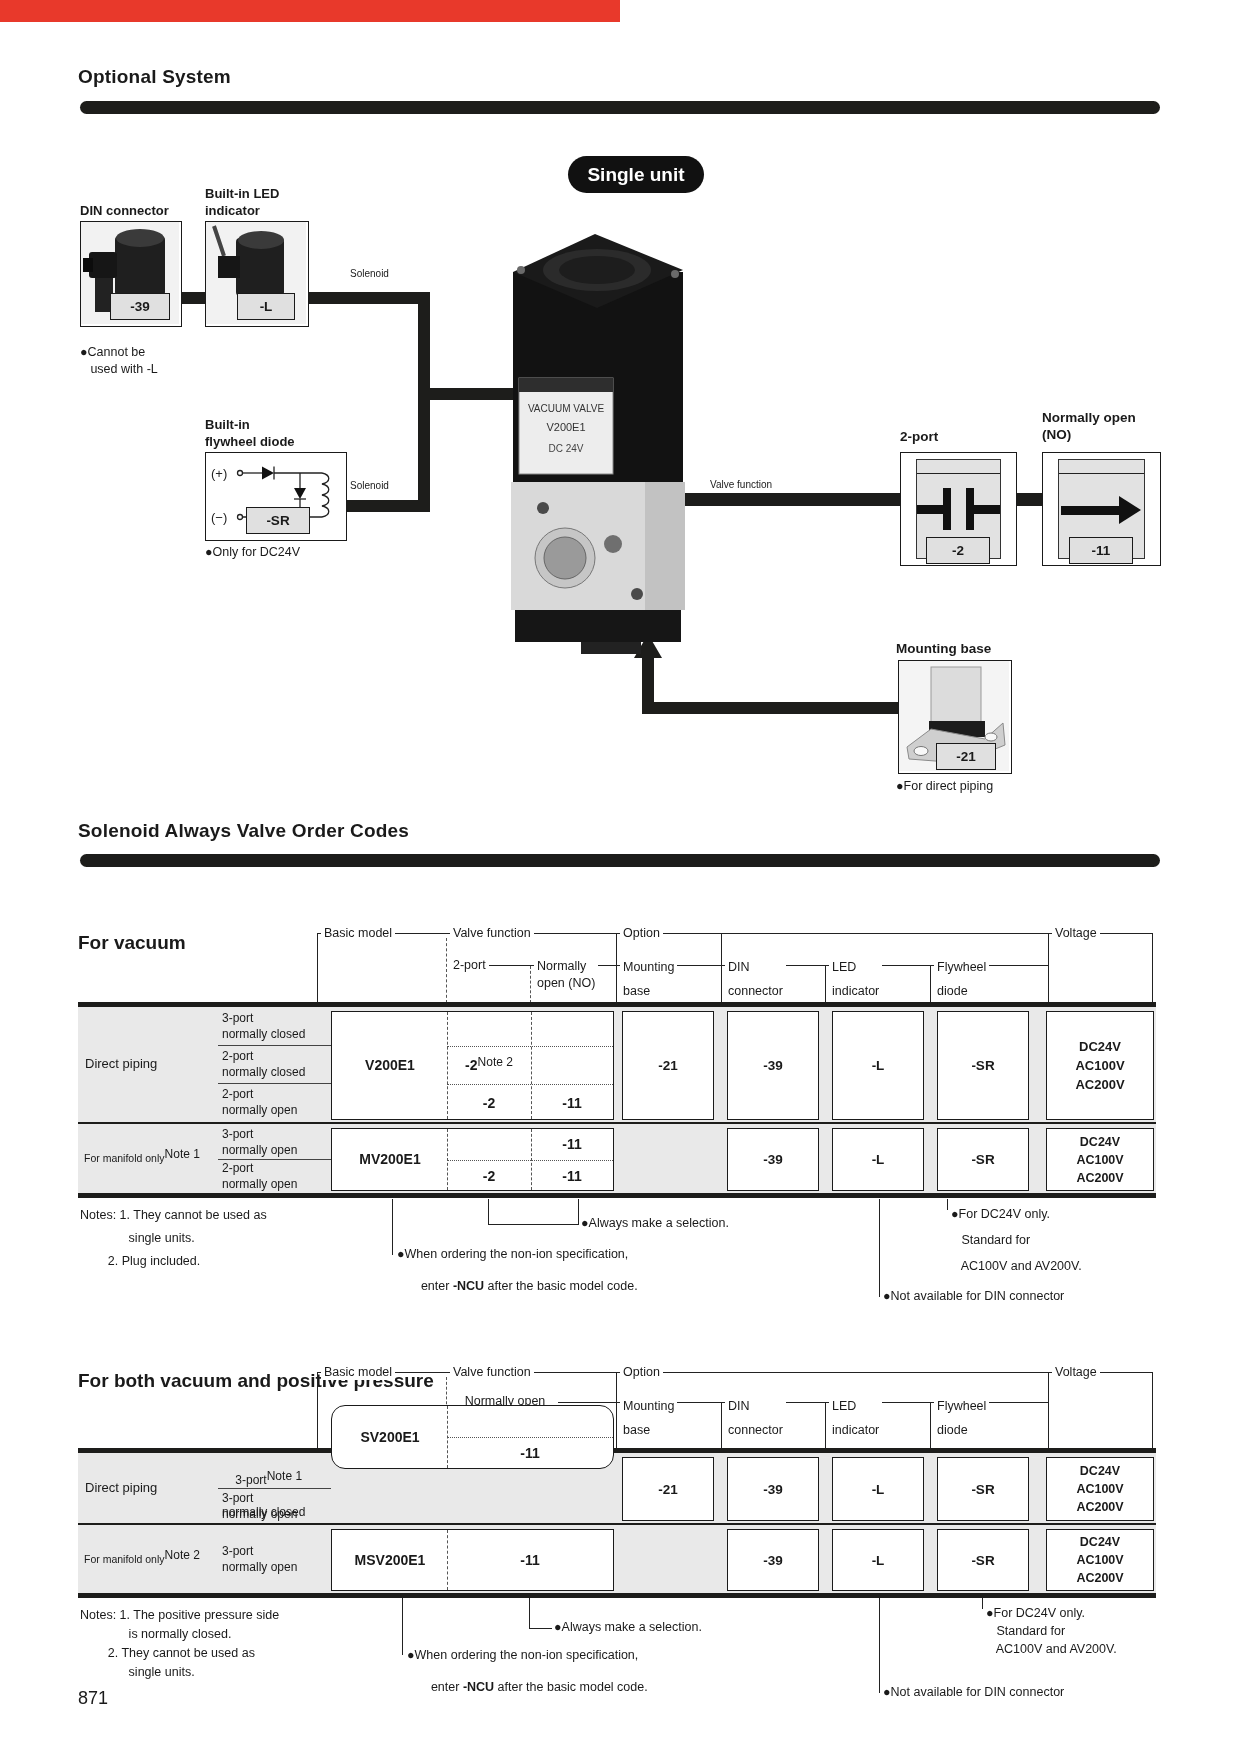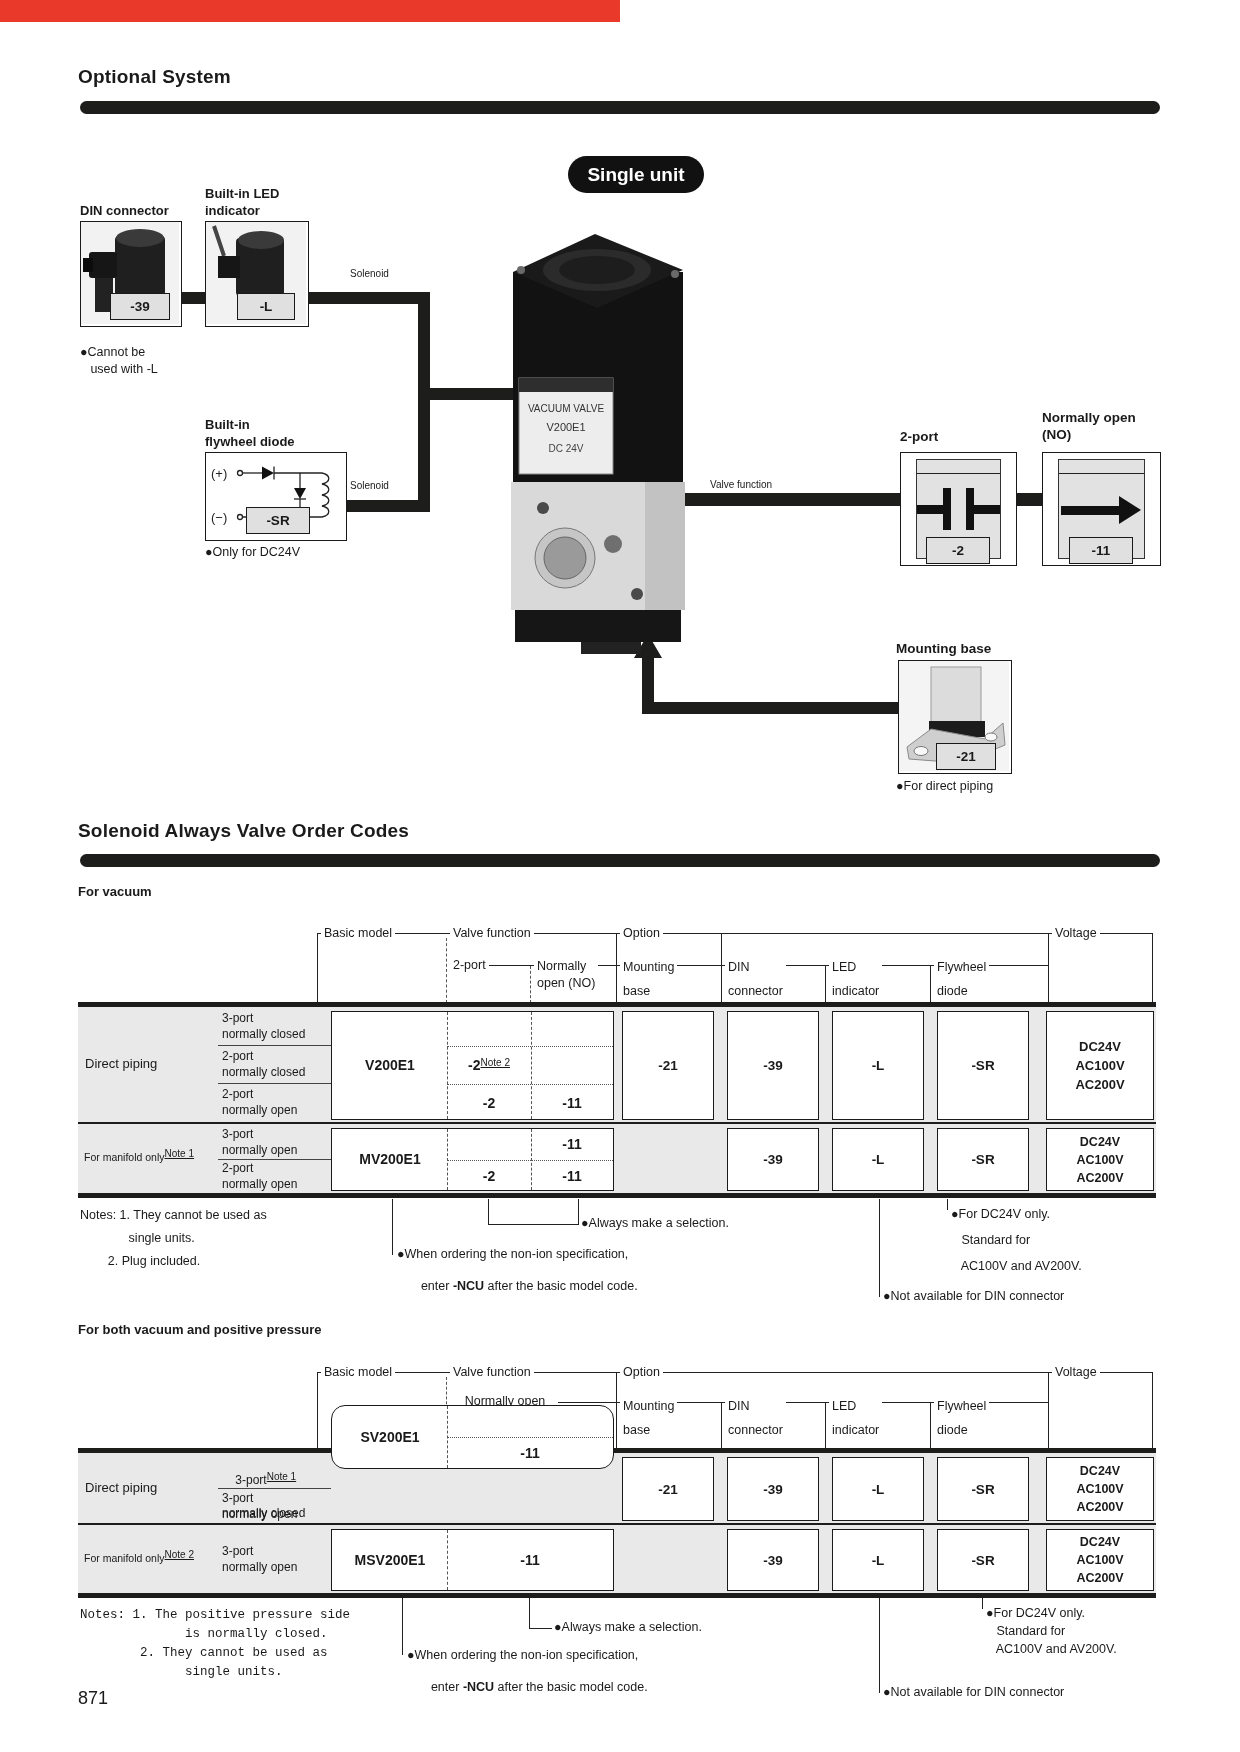--- a/index.html
+++ b/index.html
@@ -2,21 +2,21 @@
 <html><head>
 <meta charset="utf-8">
 <style>
   html,body{margin:0;padding:0;background:#888;}
   .page{position:relative;width:1240px;height:1752px;background:#ffffff;overflow:hidden;
         font-family:"Liberation Sans", sans-serif;color:#1a1a1a;}
   .abs{position:absolute;}
   .pre{white-space:pre;}
   .preline{white-space:pre-line;}
   .h1{position:absolute;font-size:19px;font-weight:bold;letter-spacing:.2px;}
-  .h2{position:absolute;font-size:13px;font-weight:bold;}
+  .h2{position:absolute;font-size:19px;font-weight:bold;margin-top:48px;}
   .bar{position:absolute;height:13px;background:#1d1d1b;border-radius:7px;}
   .badge{position:absolute;background:#111;color:#fff;font-weight:bold;font-size:19px;
          border-radius:19px;text-align:center;}
   .tk{position:absolute;background:#1d1d1b;}
   .tri{position:absolute;width:0;height:0;}
   .pbox{position:absolute;background:#fff;border:1px solid #1a1a1a;}
   .code{position:absolute;background:#e0e0e0;border:1px solid #1a1a1a;font-weight:bold;
         font-size:13.5px;display:flex;align-items:center;justify-content:center;}
   .dlab{position:absolute;font-weight:bold;font-size:13px;line-height:17px;}
   .small{position:absolute;font-size:12.5px;line-height:17px;}
@@ -27,21 +27,21 @@
   .hdot{position:absolute;height:0;border-top:1px dotted #555;}
   .hl{position:absolute;background:#fff;font-size:12.5px;line-height:16px;padding:0 3px;white-space:pre;}
   .hl2{line-height:24px;}
   .band{position:absolute;background:#e9e9e9;}
   .cell{position:absolute;background:#fff;border:1px solid #1a1a1a;display:flex;
         align-items:center;justify-content:center;font-weight:bold;font-size:13.5px;text-align:center;}
   .volt{line-height:19px;font-size:13px;}
   .port{position:absolute;font-size:12px;line-height:16px;white-space:pre;}
   .grp{position:absolute;font-size:13px;}
   .grpsm{position:absolute;font-size:10.5px;}
-  .sup{font-size:10px;position:relative;top:-4px;font-weight:normal;text-decoration:underline;}
+  .sup{font-size:12px;position:relative;top:-4px;font-weight:normal;}
   .ctr{position:absolute;transform:translate(-50%,-50%);font-weight:bold;font-size:14px;white-space:nowrap;}
   .notes{position:absolute;font-size:12.5px;white-space:pre;}
   .callout{position:absolute;font-size:12.5px;white-space:pre;}
   .pgnum{position:absolute;font-size:18px;}
   [data-name="page-top-bar"]{background:#e8392b;}
   svg text{font-family:"Liberation Sans", sans-serif;}
 </style>
 </head>
 <body>
 
@@ -373,21 +373,21 @@
   <div class="cell" data-name="pt-g2-fly" style="left:937px;top:1529px;width:90px;height:60px;">-SR</div>
   <div class="cell volt preline" data-name="pt-g2-volt" style="left:1046px;top:1529px;width:106px;height:60px;line-height:18px;font-size:12.5px;">DC24V
 AC100V
 AC200V</div>
 
   <div class="vline" style="left:402px;top:1598px;height:57px;"></div>
   <div class="vline" style="left:529px;top:1598px;height:31px;"></div>
   <div class="hline" style="left:529px;top:1628px;width:23px;"></div>
   <div class="vline" style="left:879px;top:1598px;height:95px;"></div>
   <div class="vline" style="left:982px;top:1598px;height:11px;"></div>
-  <div class="notes" data-name="pt-notes" style="left:80px;top:1606px;line-height:19px;font-family:Liberation Mono, monospace;">Notes: 1. The positive pressure side
+  <div class="notes" data-name="pt-notes" style="left:80px;top:1606px;line-height:19px;">Notes: 1. The positive pressure side
               is normally closed.
         2. They cannot be used as
               single units.</div>
   <div class="callout" data-name="pt-callout-always" style="left:554px;top:1620px;">●Always make a selection.</div>
   <div class="callout" data-name="pt-callout-ncu-1" style="left:407px;top:1648px;">●When ordering the non-ion specification,</div>
   <div class="callout" data-name="pt-callout-ncu-2" style="left:417px;top:1666px;">
     <span>enter </span><span style="font-weight:bold">-NCU</span><span> after the basic model code.</span>
   </div>
   <div class="callout" data-name="pt-callout-dc24" style="left:986px;top:1604px;line-height:18px;">●For DC24V only.
    Standard for

